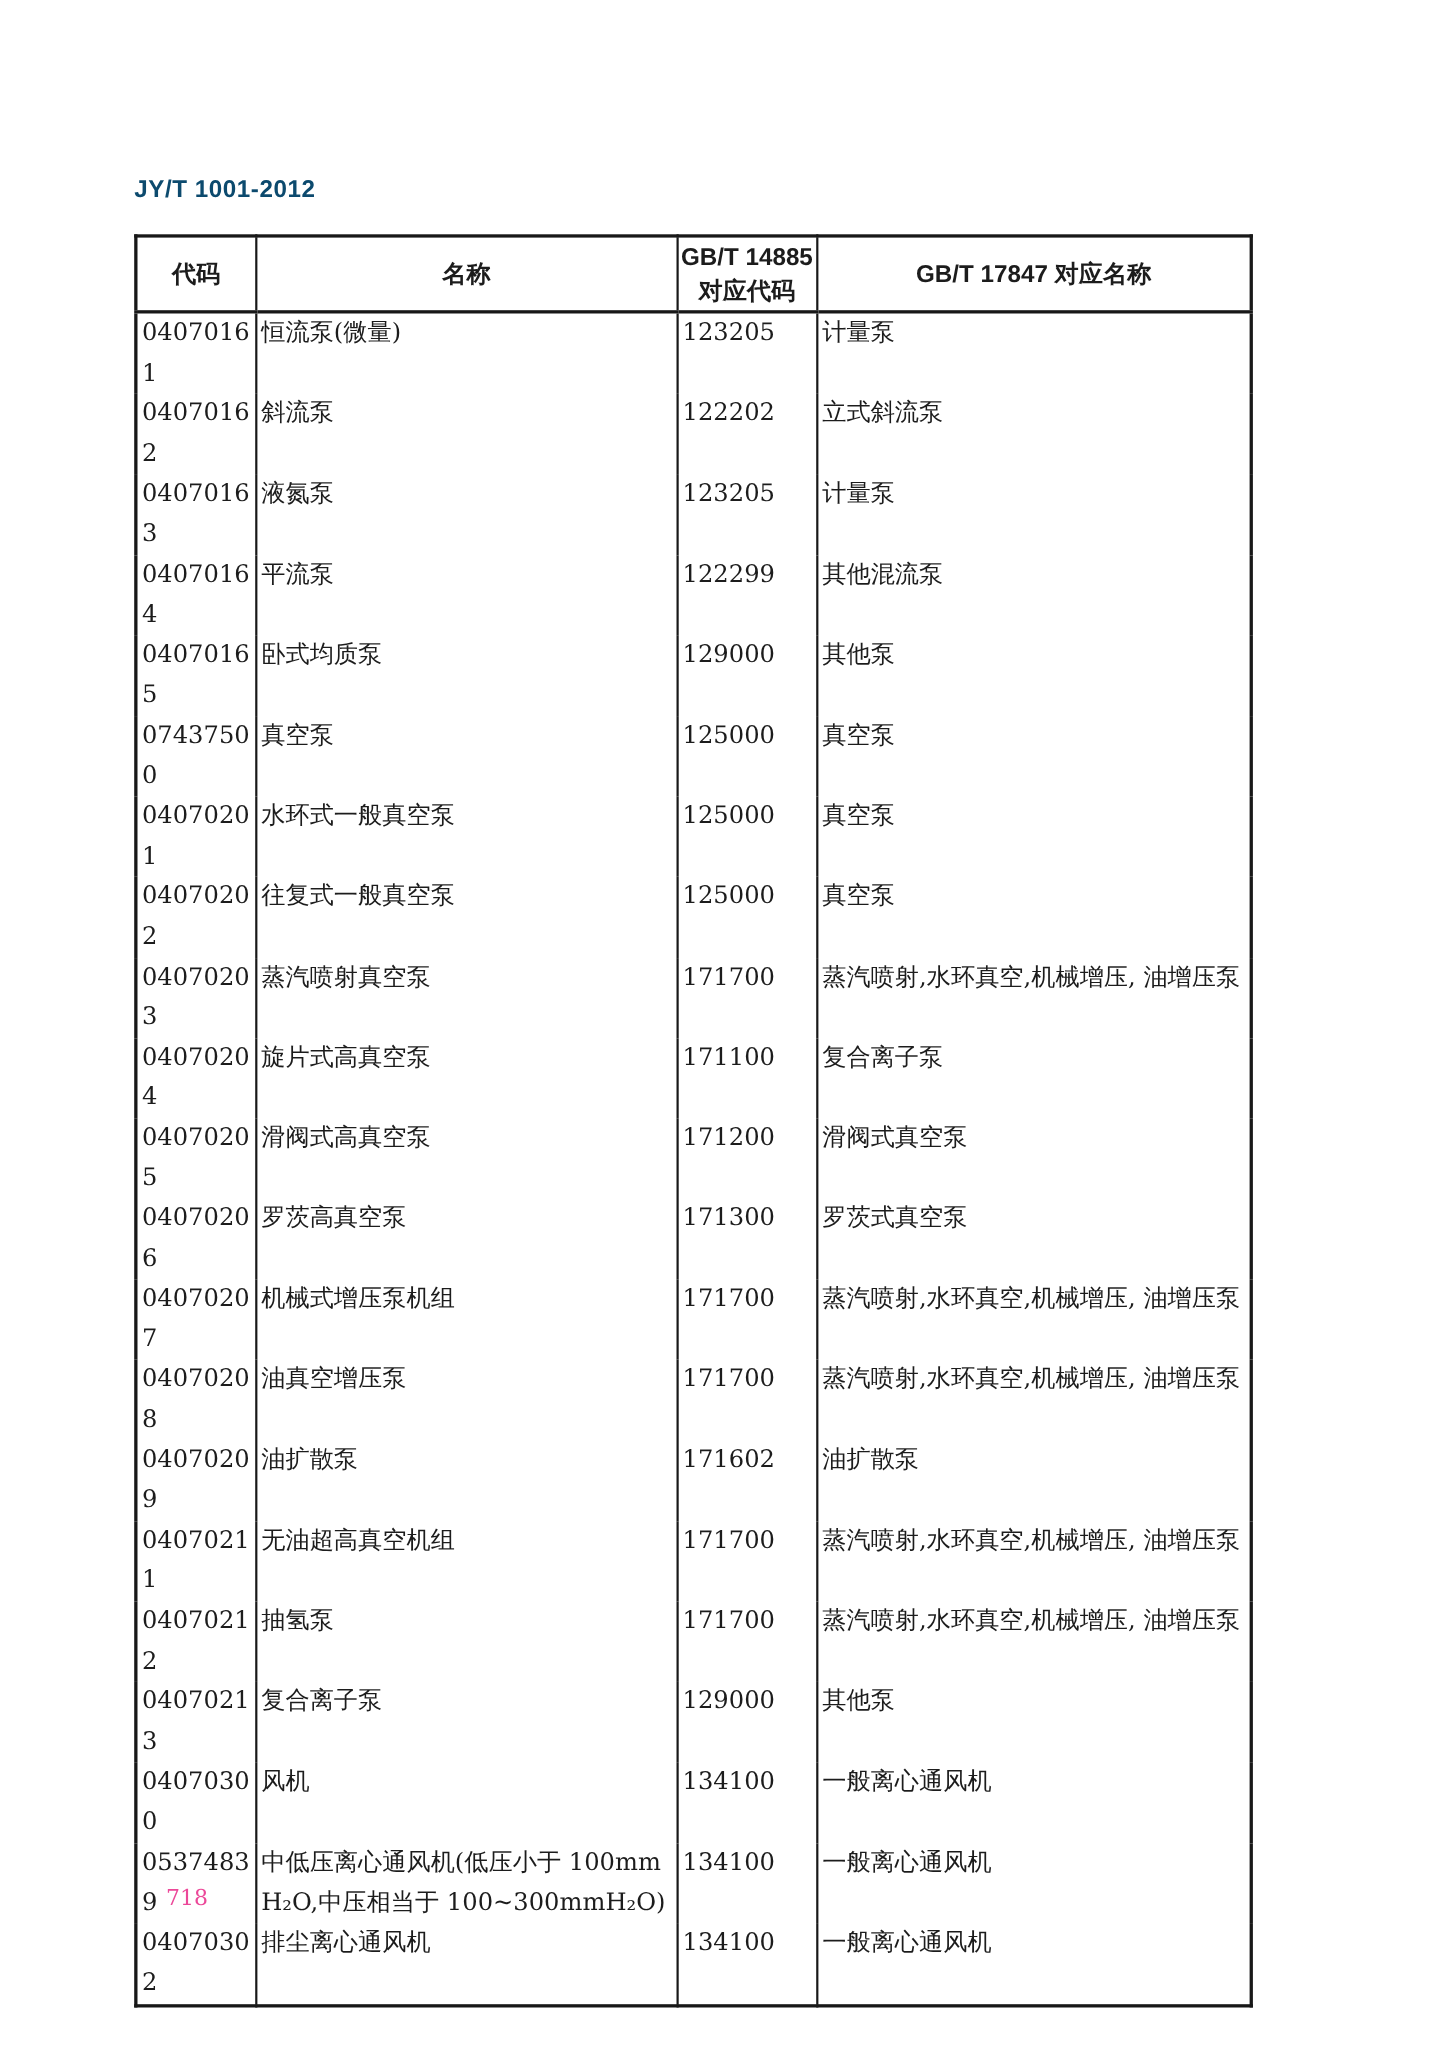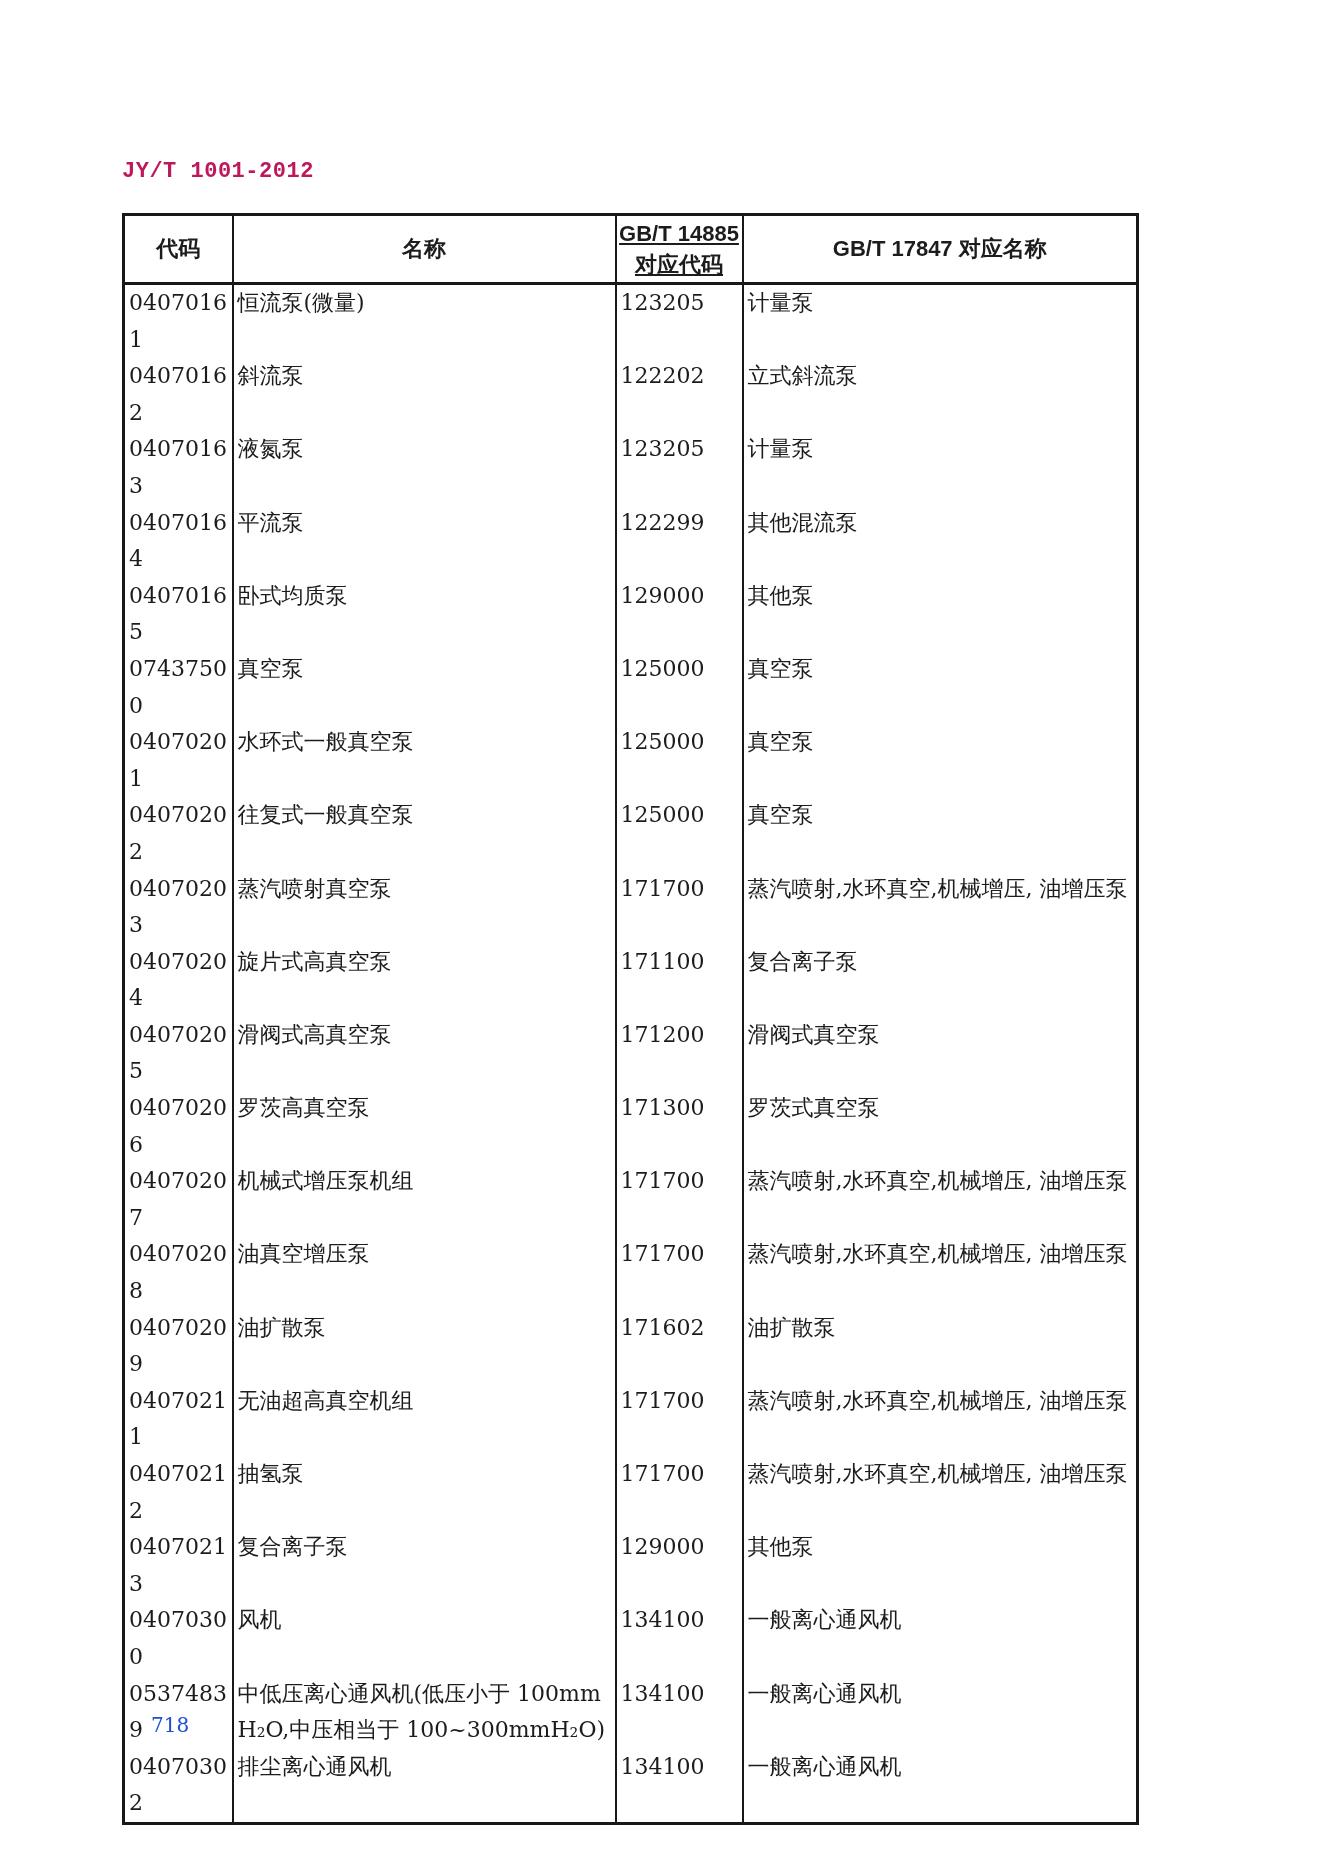--- a/index.html
+++ b/index.html
@@ -13,25 +13,25 @@
     height: 1871px;
     background: #ffffff;
     font-family: "DejaVu Serif", "Liberation Serif", serif;
     color: #1c1c1c;
     overflow: hidden;
   }
   .doc-title {
     position: absolute;
     left: 122px;
     top: 159px;
-    font-family: Liberation Mono, monospace;
+    font-family: Liberation Sans, sans-serif;
     font-weight: 600;
     font-size: 22px;
     letter-spacing: 0.5px;
-    color: #be185d;
+    color: #0c4a6e;
     white-space: nowrap;
   }
   table.mapping-table {
     position: absolute;
     left: 122px;
     top: 213px;
     width: 1014px;
     border-collapse: collapse;
     table-layout: fixed;
     border: 3px solid #181818;
@@ -47,39 +47,39 @@
     border-left: 2px solid #181818;
     font-family: "Liberation Sans", "DejaVu Sans", sans-serif;
     font-weight: 600;
     font-size: 22px;
     text-align: center;
     vertical-align: middle;
     padding: 0;
     color: #1c1c1c;
   }
   thead th:first-child { border-left: none; }
-  thead th .hline { line-height: 31px; text-decoration: underline; }
+  thead th .hline { line-height: 31px; }
 
   tbody td {
     border-left: 2px solid #181818;
     font-size: 22px;
     line-height: 36.6px;
     vertical-align: top;
     padding: 0 2px 0 4px;
     color: #1c1c1c;
     word-break: break-all;
   }
   tbody td:first-child { border-left: none; }
 
   .page-number {
     position: absolute;
     left: 151px;
     top: 1713px;
     font-size: 20px;
-    color: #1d4ed8;
+    color: #ec4899;
   }
 </style>
 </head>
 <body>
 
 <div class="page">
 
   <div class="doc-title">JY/T 1001-2012</div>
 
   <table class="mapping-table">

